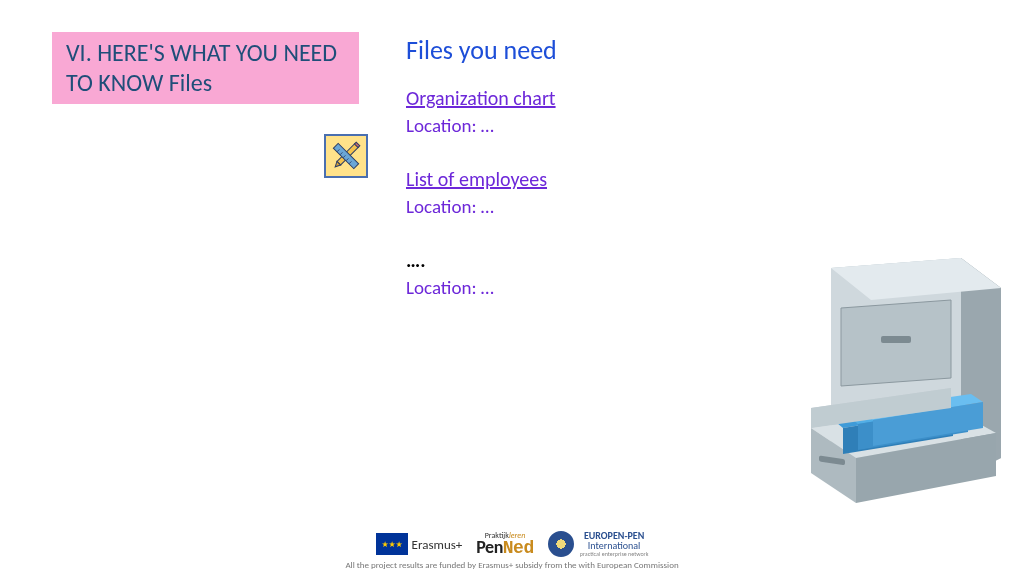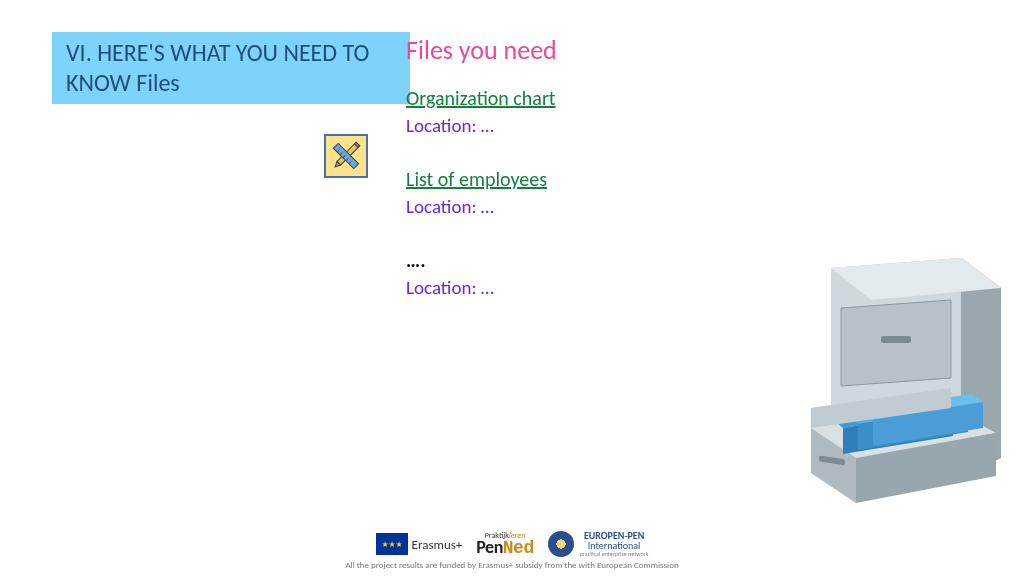--- a/index.html
+++ b/index.html
@@ -2,44 +2,44 @@
 <html><head>
 <meta charset="utf-8">
 <style>
   * { margin: 0; padding: 0; box-sizing: border-box; }
   html, body { width: 1024px; height: 576px; font-family: Calibri, Arial, sans-serif; background: #fff; overflow: hidden; }
   .slide { position: relative; width: 1024px; height: 576px; }
 
   .title-box {
     position: absolute;
     left: 52px; top: 32px;
-    width: 358px; height: 72px;
-    background: #7dd3fc;
+    width: 307px; height: 72px;
+    background: #f9a8d4;
     padding: 8px 14px;
     display: flex; align-items: center;
   }
   .title-box span { color: #1f4e79; font-size: 24px; line-height: 1.25; }
 
   .tools-icon {
     position: absolute;
     left: 324px; top: 134px;
     width: 44px; height: 44px;
     background: #ffe28a;
     border: 2px solid #4a6fb0;
     display: flex; align-items: center; justify-content: center;
   }
   .tools-icon svg { width: 34px; height: 34px; }
 
   .content {
     position: absolute;
     left: 406px; top: 34px;
     width: 360px;
   }
-  .heading { color: #ec4899; font-size: 26px; margin-bottom: 20px; }
-  .file-title { font-size: 20px; text-decoration: underline; color: #15803d; margin-top: 10px; }
+  .heading { color: #1d4ed8; font-size: 26px; margin-bottom: 20px; }
+  .file-title { font-size: 20px; text-decoration: underline; color: #6d28d9; margin-top: 10px; }
   .file-loc { font-size: 19px; color: #6d28d9; margin-top: 4px; margin-bottom: 30px; }
   .dots { font-size: 20px; font-weight: bold; }
 
   .cabinet {
     position: absolute;
     right: 18px; top: 258px;
     width: 205px; height: 260px;
   }
 
   .footer {

